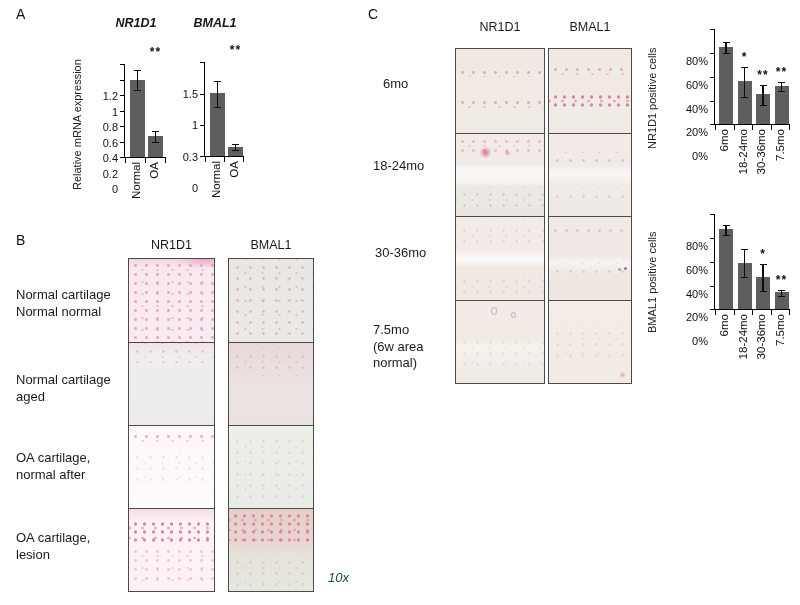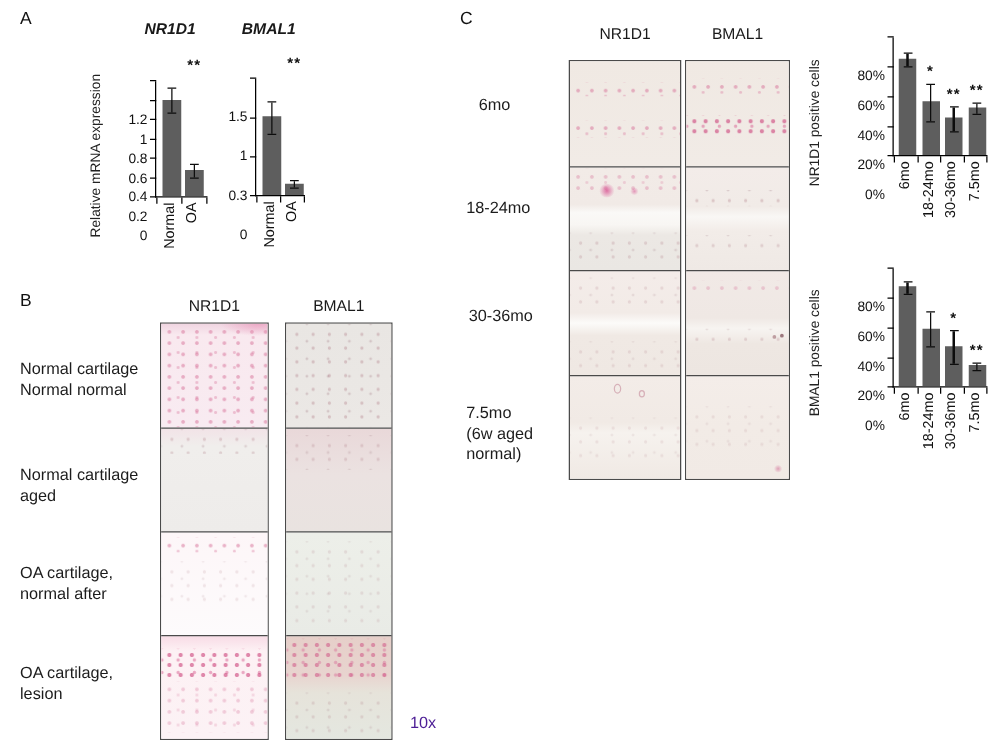--- a/index.html
+++ b/index.html
@@ -4,21 +4,21 @@
 <style>
   * { box-sizing: border-box; margin: 0; padding: 0; }
   html,body { width: 800px; height: 605px; background: #fff; overflow: hidden; }
   body { font-family: "Liberation Sans", "DejaVu Sans", sans-serif; color: #1a1a1a; position: relative; }
   .abs { position: absolute; }
 
   
   .pletter { font-size: 14px; font-weight: 500; color: #111; }
   .colhead { font-size: 12.5px; text-align: center; color: #191919; }
   .rowlab { font-size: 13px; line-height: 1.28; color: #1c1c1c; }
-  .mag { font-size: 13px; color: #4c1d95; }
+  .mag { font-size: 13px; color: #14532d; font-style: italic; }
   .vlab { position: absolute; writing-mode: vertical-rl; transform: rotate(180deg);
           font-size: 11px; color: #222; text-align: center; width: 15px; }
 
   
   .chart { position: absolute; }
   .ctitle { position: absolute; font-size: 12.5px; font-style: italic; font-weight: bold;
             text-align: center; color: #191919; }
   .plot { position: absolute; border-left: 1.5px solid #000; border-bottom: 1.5px solid #000; }
   .bar { position: absolute; bottom: 0; background: var(--bar, #5e5e5e); }
   .err { position: absolute; border-top: 1.5px solid #0d0d0d; border-bottom: 1.5px solid #0d0d0d; }
@@ -210,21 +210,21 @@
   <div>6mo</div>
 </div>
 <div class="abs rowlab" style="left:373px;top:158px">
   <div>18-24mo</div>
 </div>
 <div class="abs rowlab" style="left:375px;top:245px">
   <div>30-36mo</div>
 </div>
 <div class="abs rowlab" style="left:373px;top:322px">
   <div>7.5mo</div>
-  <div>(6w aged</div>
+  <div>(6w area</div>
   <div>normal)</div>
 </div>
 
 <div class="histo-col" style="left:455px;top:48px;width:90px">
   <div class="tile c-n1" style="height:83.5px">
     <span class="band d2" style="top:20%;height:13%"></span>
     <span class="band d2" style="top:56%;height:17%"></span>
   </div>
   <div class="tile c-n2" style="height:83.5px">
     <span class="band d2" style="top:2%;height:22%;opacity:.7"></span>

